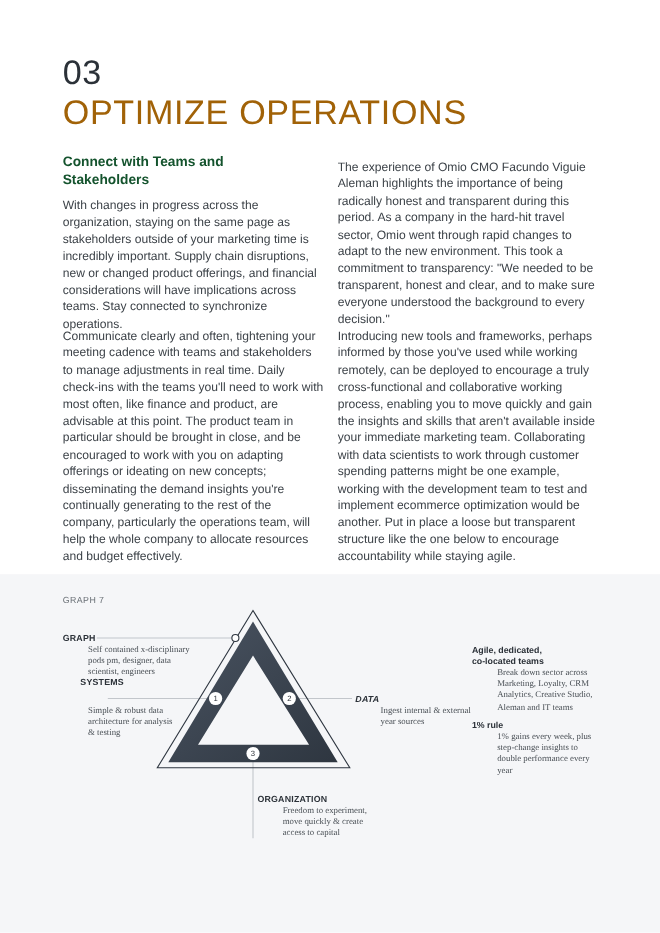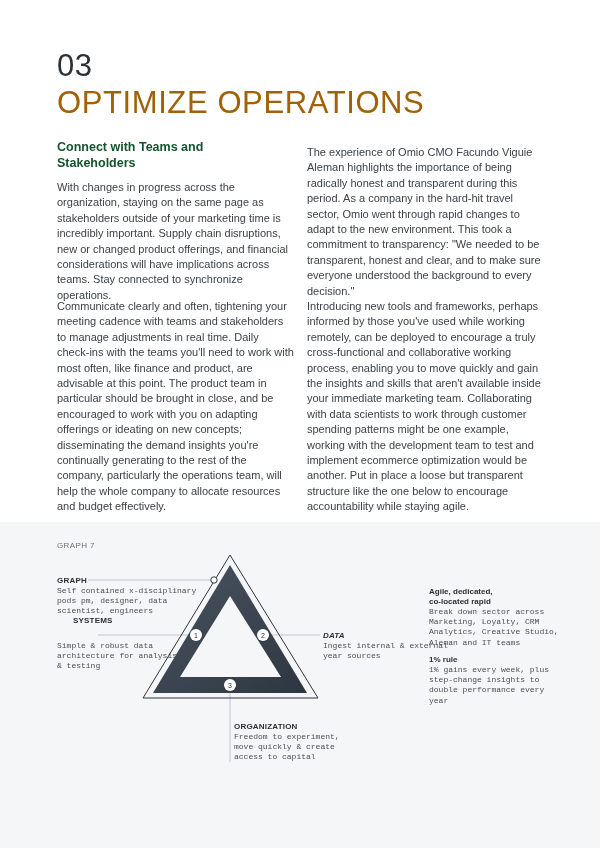--- a/index.html
+++ b/index.html
@@ -45,22 +45,22 @@
     font-size: 8px; color: #6a7076; letter-spacing: 0.4px;
   }
 
   .node-title {
     position: absolute;
     font-family: "Liberation Sans", sans-serif; font-weight: bold;
     font-size: 8px; color: #2b3138; letter-spacing: 0.2px;
   }
   .node-desc {
     position: absolute;
-    font-family: Liberation Mono, monospace;
-    font-size: 8px; line-height: 10.2px; color: #4a5056;
+    font-family: Liberation Serif, serif;
+    font-size: 8px; line-height: 10.2px; color: #4a5056; margin-left: 23px;
   }
   .side-title {
     position: absolute;
     font-family: "Liberation Sans", sans-serif; font-weight: bold;
     font-size: 8px; line-height: 10.2px; color: #2b3138;
   }
 
   svg.diagram { position: absolute; left: 0; top: 0; width: 600px; height: 848px; pointer-events: none; }
   .marker-label {
     font-family: "Liberation Sans", sans-serif; font-size: 7px; fill: #2b3138;
@@ -103,21 +103,21 @@
 
 <div class="node-title" style="left:234px; top:722px;">ORGANIZATION</div>
 <div class="node-desc" style="left:234px; top:732px;">
   <div>Freedom to experiment,</div>
   <div>move quickly &amp; create</div>
   <div>access to capital</div>
 </div>
 
 <div class="side-title" style="left:429px; top:587px;">
   <div>Agile, dedicated,</div>
-  <div>co-located rapid</div>
+  <div>co-located teams</div>
 </div>
 <div class="node-desc" style="left:429px; top:607px;">
   <div>Break down sector across</div>
   <div>Marketing, Loyalty, CRM</div>
   <div>Analytics, Creative Studio,</div>
   <div>Aleman and IT teams</div>
 </div>
 <div class="side-title" style="left:429px; top:655px;">
   <div>1% rule</div>
 </div>

